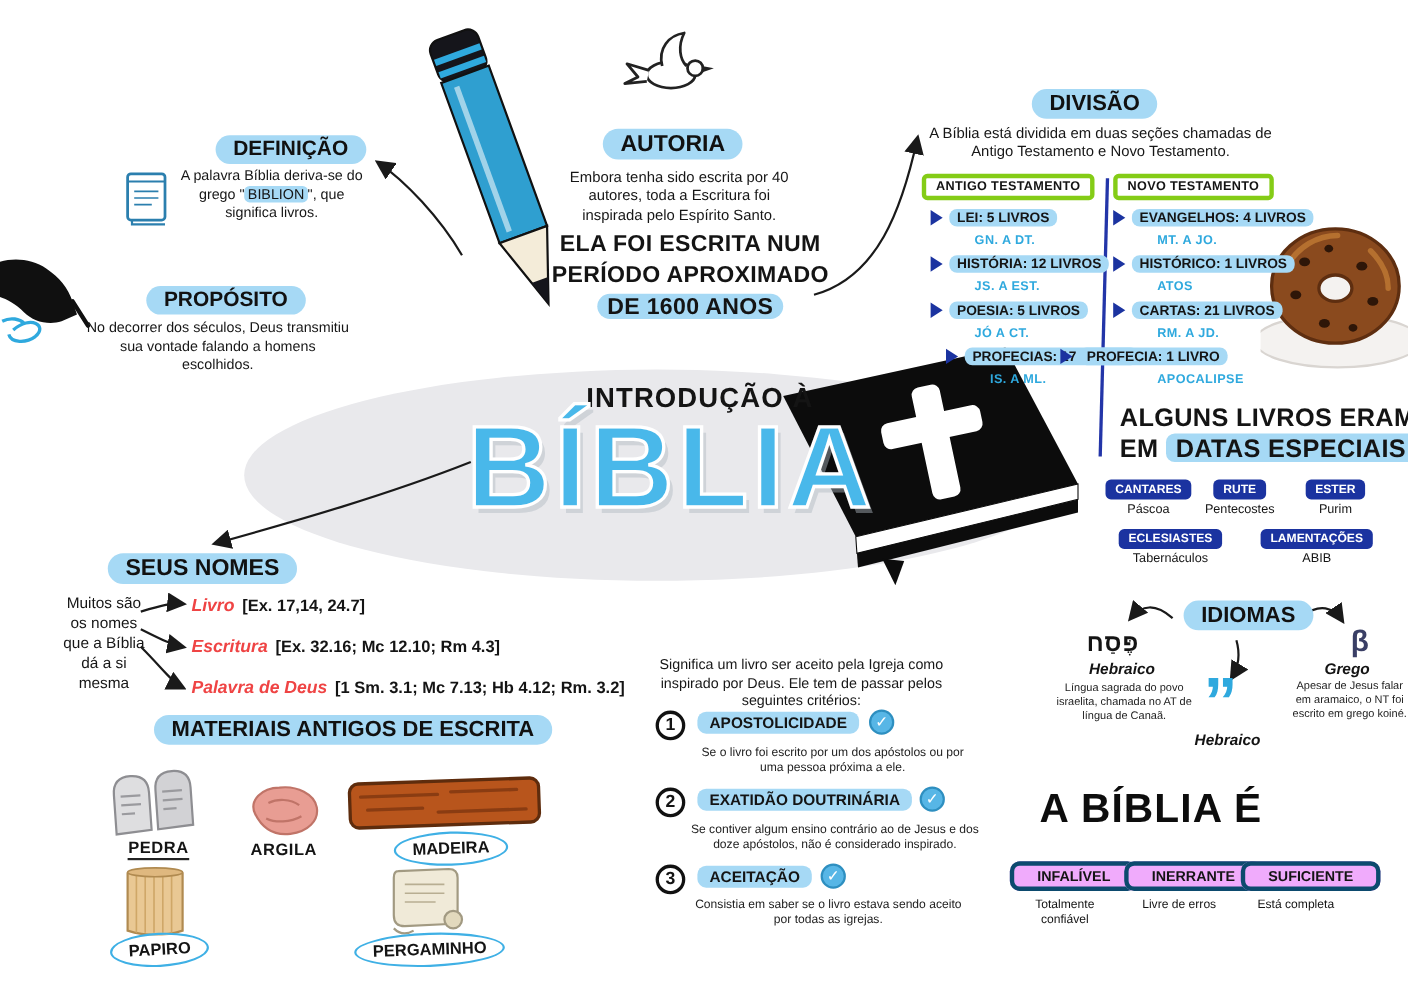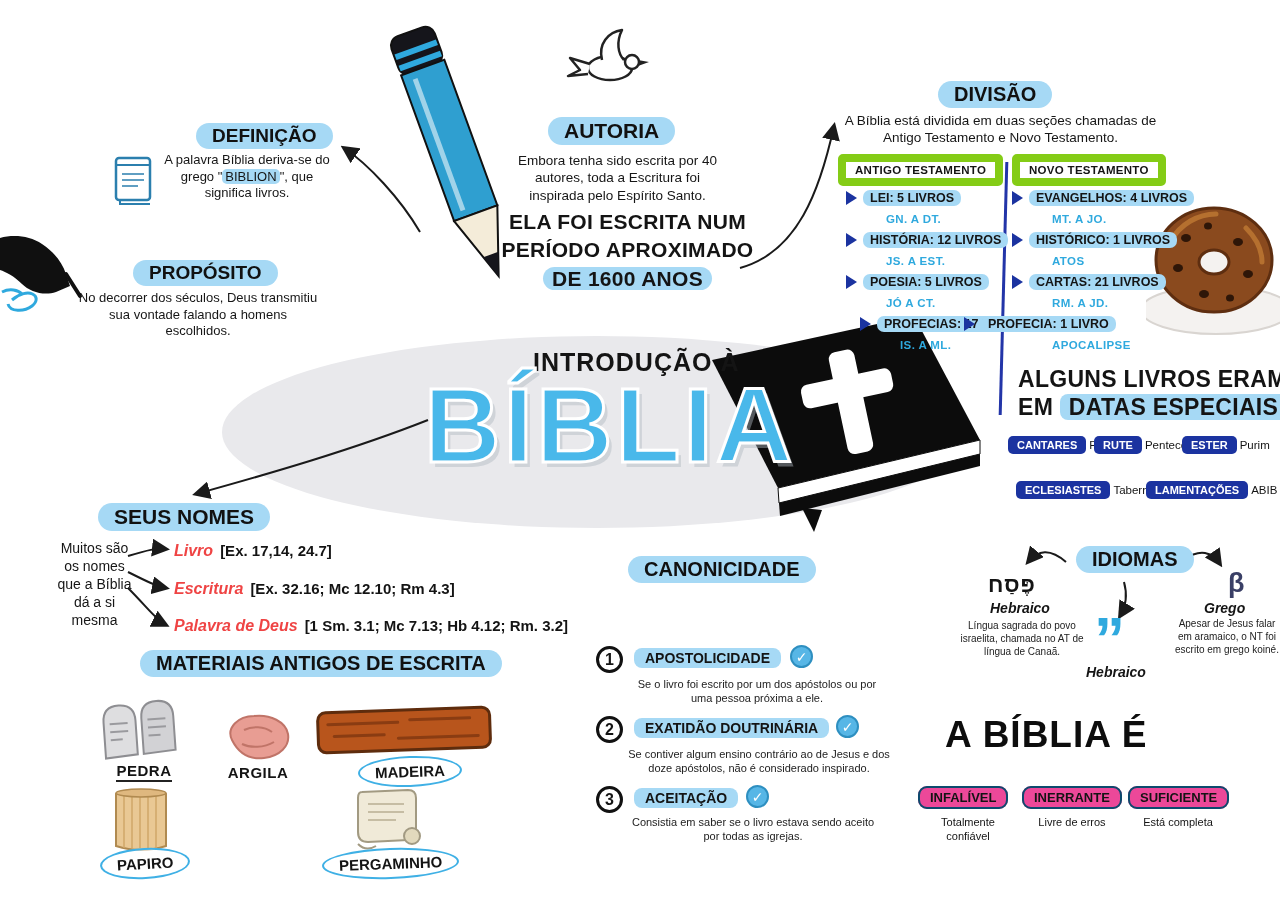--- a/index.html
+++ b/index.html
@@ -13,29 +13,29 @@
   .hl-span { background:#a6d9f5; border-radius:12px; padding:0 9px; }
 
   .small { font-size:13px; line-height:1.28; text-align:center; color:#161616; }
   .emph { font-weight:800; font-size:21px; text-align:center; line-height:1.35; letter-spacing:0.3px; }
 
   .gray-ellipse { background:#e9e9ec; border-radius:50%; }
   .intro-title { font-size:25px; font-weight:bold; letter-spacing:1px; }
   .biblia-title { font-size:106px; font-weight:900; color:#49b8ea; letter-spacing:3px; line-height:1;
                   -webkit-text-stroke:3px #ffffff; text-shadow:4px 5px 0 rgba(175,183,192,0.45); }
 
-  .tt-header { background:#fff; border:8px solid #84cc16; border-radius:5px; padding:2px 9px; font-weight:bold; font-size:11.5px; letter-spacing:0.3px; white-space:nowrap; }
+  .tt-header { background:#fff; border:4px solid #84cc16; border-radius:5px; padding:2px 9px; font-weight:bold; font-size:11.5px; letter-spacing:0.3px; white-space:nowrap; }
   .t-row { display:flex; align-items:center; gap:6px; }
   .tri { width:0; height:0; border-style:solid; border-width:7px 0 7px 11px; border-color:transparent transparent transparent #1b33a0; }
   .itempill { background:#a6d9f5; border-radius:7px; padding:1px 7px; font-weight:bold; font-size:12.5px; white-space:nowrap; }
   .range { color:#2fa9de; font-weight:bold; font-size:11.5px; letter-spacing:0.4px; white-space:nowrap; }
   .divider { width:3px; background:#2335a8; transform:rotate(1.5deg); }
 
   .alguns { font-weight:800; font-size:23px; letter-spacing:0.3px; }
-  .book-col { display:flex; flex-direction:row; align-items:center; gap:3px; }
+  .book-col { display:flex; flex-direction:column; align-items:center; gap:3px; }
   .navy-pill { background:#1b33a0; color:#fff; font-weight:bold; font-size:11px; padding:3px 9px; border-radius:5px; white-space:nowrap; }
   .occ { font-size:11.5px; white-space:nowrap; }
 
   .name-cyan { color:#ef4444; font-weight:bold; font-style:italic; font-size:16px; }
   .refs { font-weight:bold; font-size:15px; margin-left:7px; }
 
   .mat-label { font-weight:bold; font-size:15px; letter-spacing:0.5px; }
   .underl { border-bottom:2px solid #222; padding-bottom:1px;text-align:right; }
   .oval-label { border:2.5px solid #3fb0e5; border-radius:50%; padding:5px 15px; font-weight:bold; font-size:15px; display:inline-block; background:rgba(255,255,255,0.6); }
 
@@ -44,21 +44,21 @@
   .crit-pill { background:#a6d9f5; border-radius:8px; padding:2px 11px; font-weight:bold; font-size:14px; white-space:nowrap; }
   .crit-desc { font-size:11px; line-height:1.25; text-align:center; color:#222; }
 
   .lang-symbol { font-weight:bold; font-size:22px; letter-spacing:1px; }
   .beta { font-size:27px; font-weight:bold; color:#3a3f66; }
   .quote { color:#2fa9de; font-size:62px; font-weight:bold; line-height:0.55; }
   .lang-name { font-weight:bold; font-style:italic; font-size:14px; }
   .lang-desc { font-size:10px; line-height:1.28; text-align:center; color:#222; }
 
   .big-black { font-weight:900; font-size:37px; letter-spacing:1px; color:#0d0d0d; white-space:nowrap; }
-  .attr-pill { background:#ec4899; border:2px solid #0c4a6e; border-radius:9px; padding:2px 10px; font-weight:bold; font-size:13px; white-space:nowrap; }
+  .attr-pill { background:#f0abfc; border:4px solid #0c4a6e; border-radius:9px; padding:2px 21px; font-weight:bold; font-size:13px; white-space:nowrap; }
   .attr-desc { font-size:11px; text-align:center; line-height:1.25; }
 </style>
 </head>
 <body>
 
 <div id="canvas">
 
   <div class="abs gray-ellipse" style="left:222px; top:336px; width:750px; height:192px; z-index:1;"></div>
 
   <svg class="abs" style="left:0; top:0; z-index:4;" width="1280" height="905">
@@ -313,23 +313,21 @@
   <svg class="abs" style="left:346px; top:780px; z-index:5;" width="80" height="78" viewBox="0 0 80 78">
     <path d="M16,12 L62,10 Q70,10 70,18 L70,52 Q70,60 62,60 L22,62 Q12,62 12,52 L12,18 Q12,12 16,12 Z" fill="#f0ead8" stroke="#a29a82" stroke-width="2"></path>
     <circle cx="66" cy="56" r="8" fill="#e2d9bd" stroke="#a29a82" stroke-width="2"></circle>
     <path d="M12,64 Q20,72 30,66" fill="none" stroke="#a29a82" stroke-width="2"></path>
     <path d="M22,24 h36 M22,32 h36 M22,40 h28" stroke="#b8ae92" stroke-width="1.5"></path>
   </svg>
   <div class="abs" style="left:322px; top:848px; z-index:5;">
     <span class="oval-label" style="transform:rotate(-2deg);">PERGAMINHO</span>
   </div>
 
-  <div class="abs" style="left:628px; top:556px; z-index:5;">
-    <span class="heading-pill h20">CANONICIDADE</span>
-  </div>
+  <div class="abs small" style="left:586px; top:596px; width:285px; z-index:5;">Significa um livro ser aceito pela Igreja como inspirado por Deus. Ele tem de passar pelos seguintes critérios:</div>
 
   <div class="abs numcircle" style="left:596px; top:646px; z-index:5;">1</div>
   <div class="abs" style="left:634px; top:649px; z-index:5;">
     <span class="crit-pill">APOSTOLICIDADE</span>
   </div>
   <div class="abs check" style="left:790px; top:645px; z-index:5;">✓</div>
   <div class="abs crit-desc" style="left:632px; top:678px; width:250px; z-index:5;">Se o livro foi escrito por um dos apóstolos ou por uma pessoa próxima a ele.</div>
 
   <div class="abs numcircle" style="left:596px; top:716px; z-index:5;">2</div>
   <div class="abs" style="left:634px; top:719px; z-index:5;">

